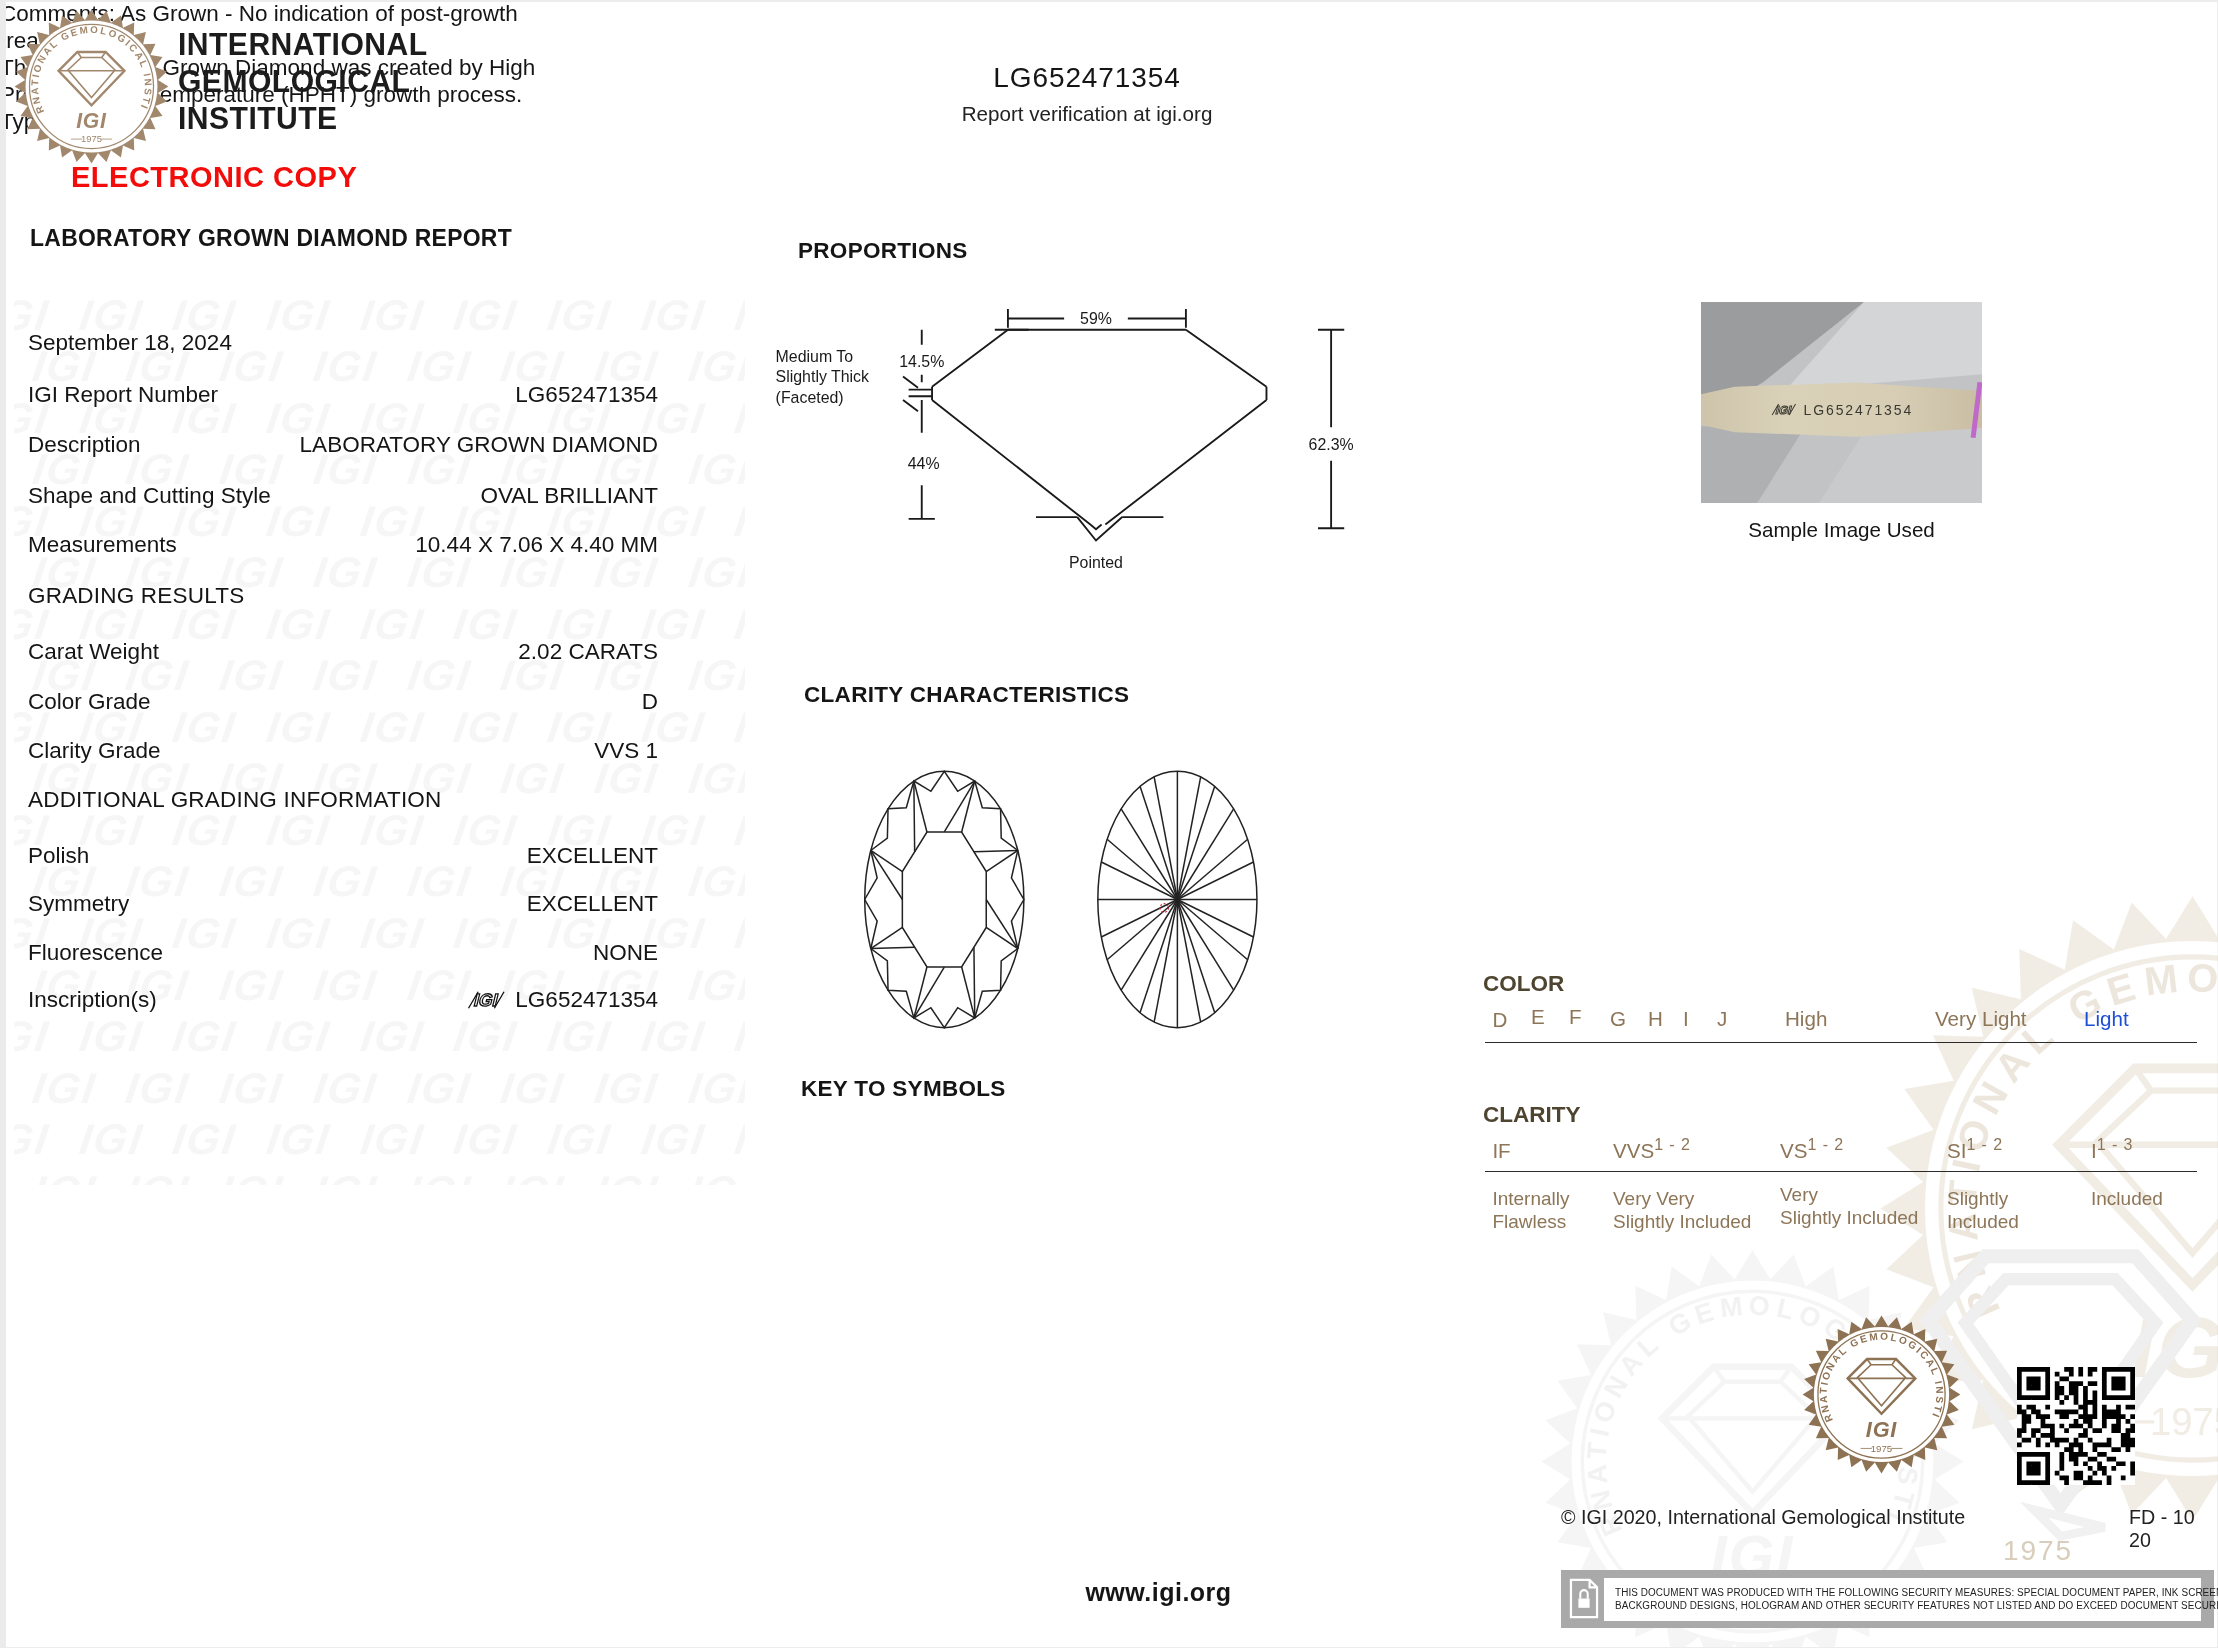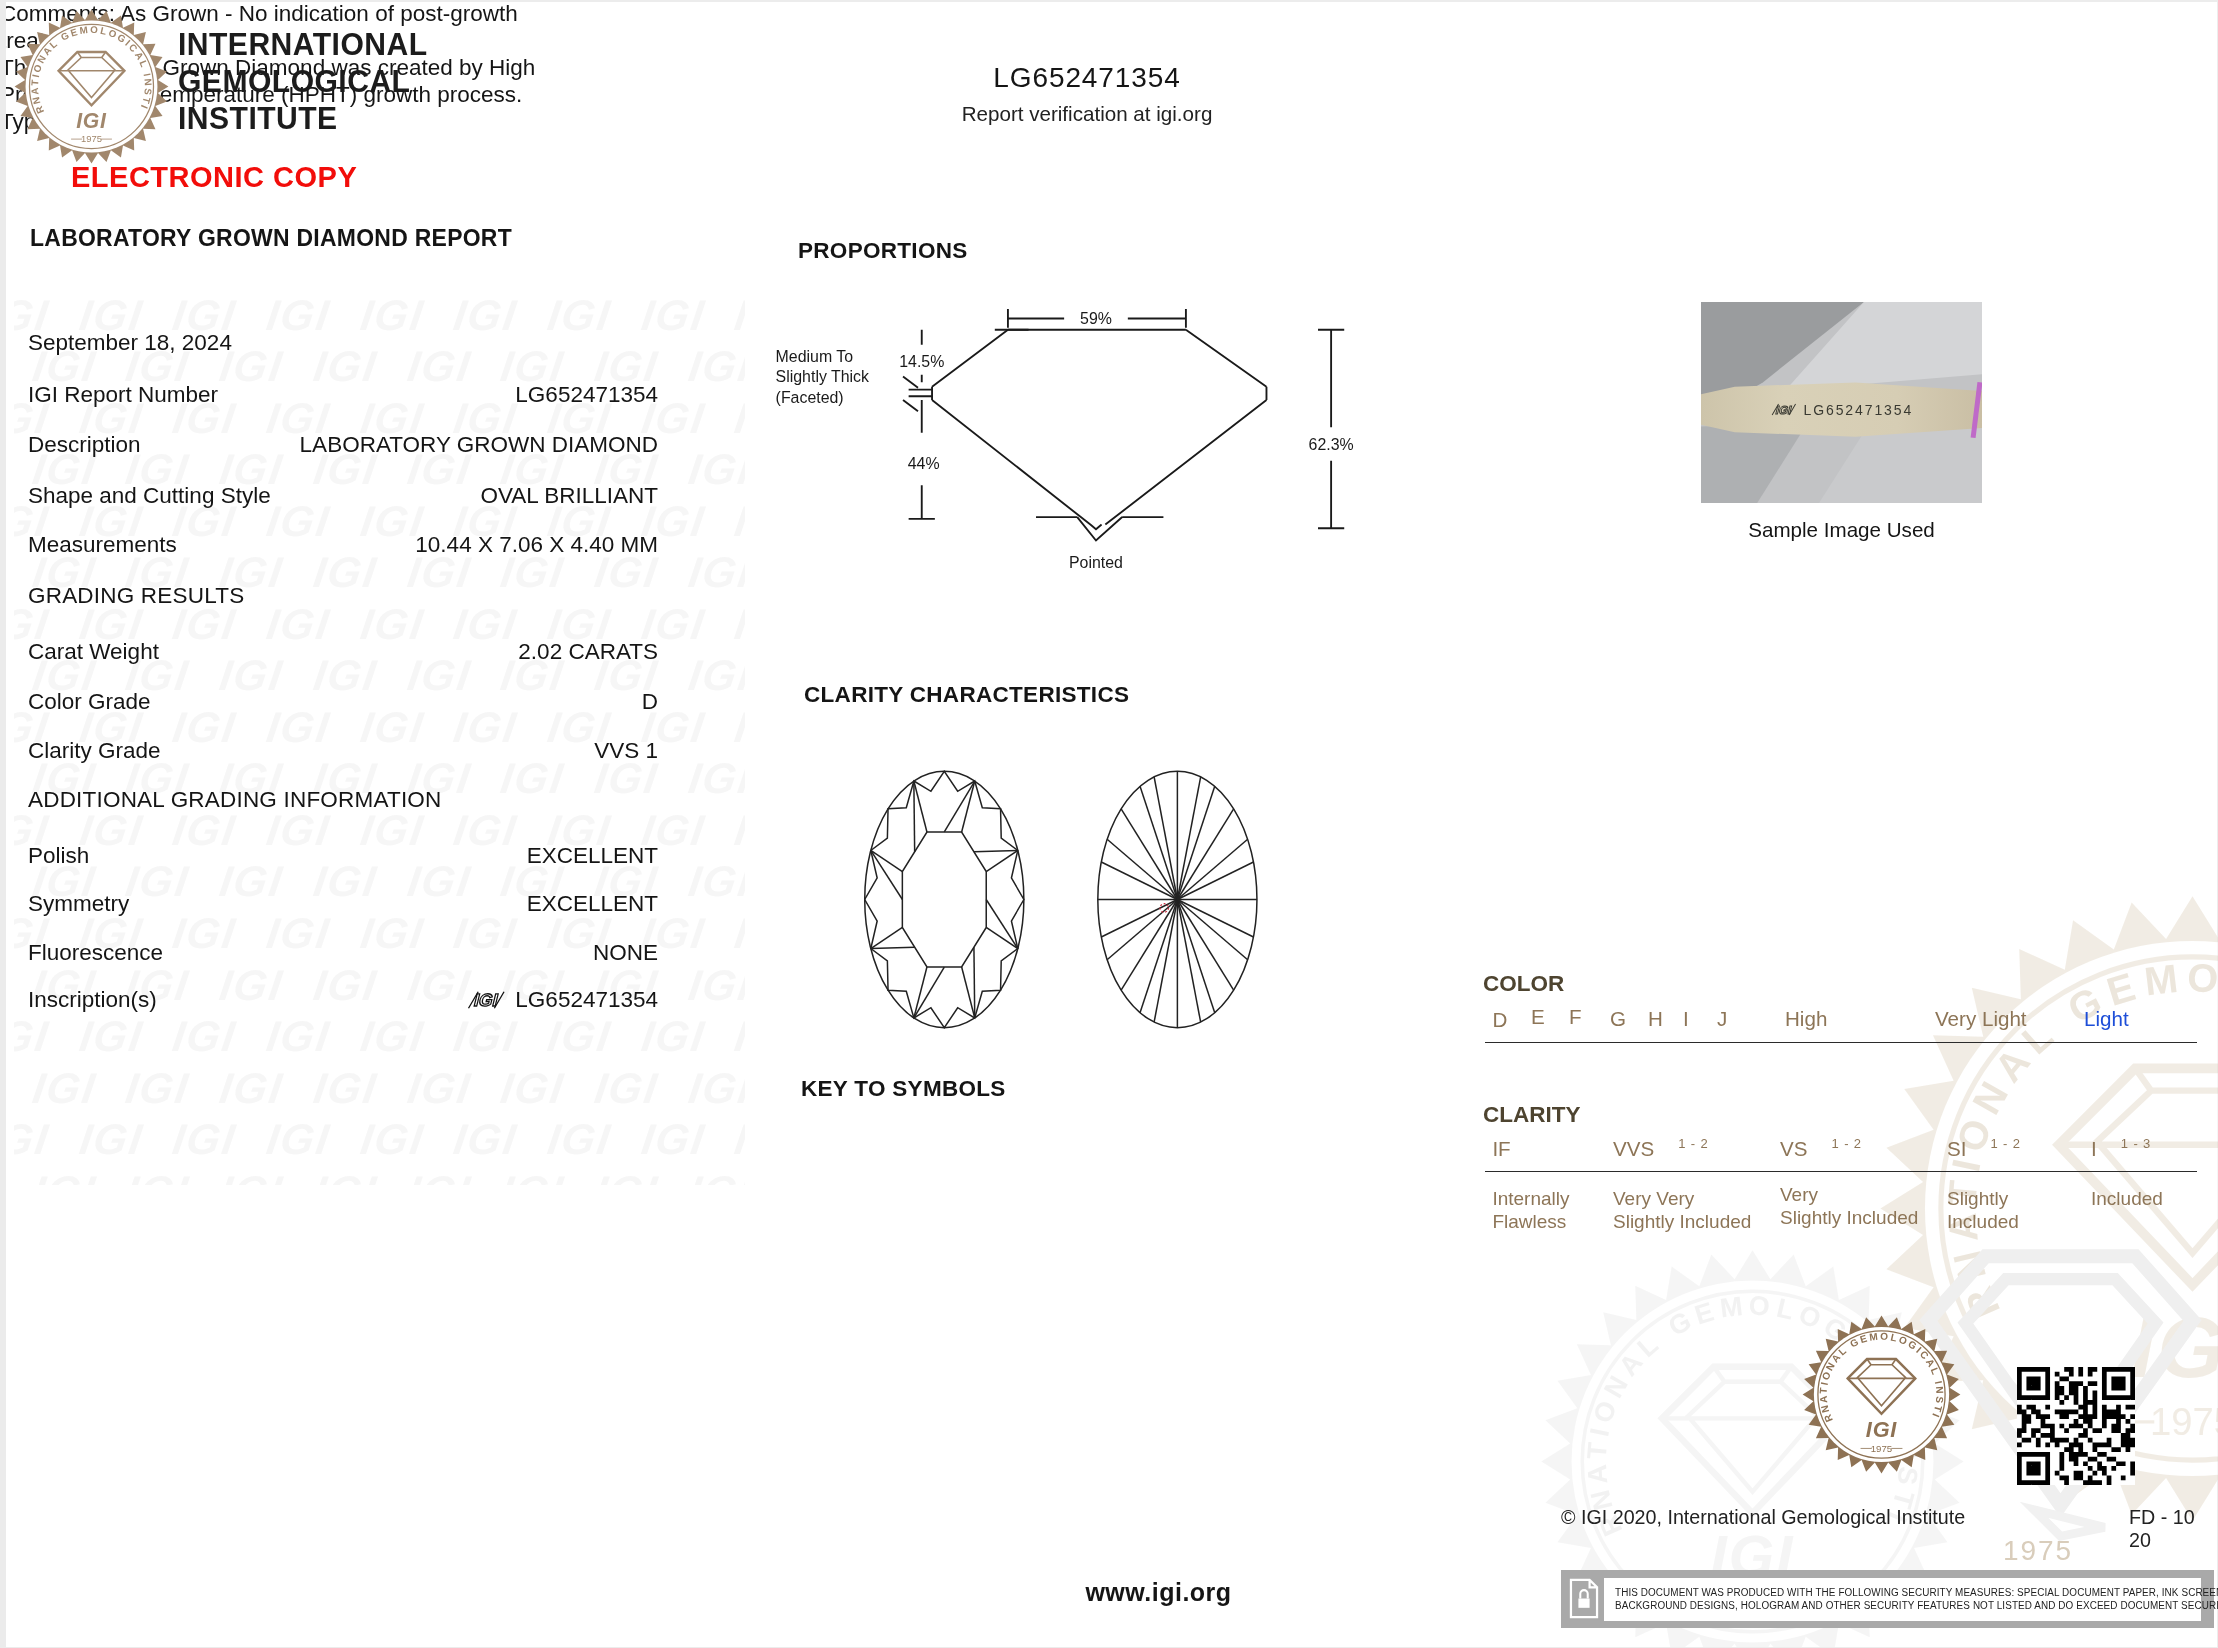--- a/index.html
+++ b/index.html
@@ -39,21 +39,21 @@
      clip-path:polygon(0 22%,12% 8%,55% 0,100% 16%,100% 84%,55% 100%,12% 92%,0 78%);
      display:flex;align-items:center;justify-content:center;gap:5.6px;}
   #ph-band .insc{font-size:14px;letter-spacing:1.9px;color:#3a3a32;}
   #ph-sliver{position:absolute;right:3.7px;top:40%;width:4.7px;height:28%;background:#bf6ac8;transform:rotate(7deg);}
   #sample-caption{left:1701px;top:518px;width:281px;text-align:center;font-size:20.6px;}
   
   .scale-head{font-size:22.5px;font-weight:700;}
   .scale-letter,.scale-range,.cg,.cdesc{position:absolute;white-space:nowrap;}
   .scale-letter,.scale-range{font-size:20.6px;}
   .cg{font-size:20.6px;}
-  .cg sup{font-size:13px;letter-spacing:0.9px;margin-left:24px;}
+  .cg sup{font-size:16px;letter-spacing:0.9px;}
   .cdesc{font-size:19px;line-height:22.5px;}
   .scale-line{position:absolute;left:1.9px;width:712px;height:0;border-top:1.9px solid #2b2b2b;}
   
   #copyright{left:1561px;top:1506px;font-size:19.7px;color:#222;}
   #form-code{left:2129px;top:1506px;font-size:19.7px;color:#222;}
   #website{left:1018px;top:1578px;width:281px;text-align:center;font-size:25px;font-weight:700;letter-spacing:0.5px;}
   #security-strip{left:1561px;top:1570px;width:653px;height:58px;background:#a9a9a9;}
   #security-box{position:absolute;left:43px;top:7.5px;width:597px;height:43px;background:#fff;
      display:flex;flex-direction:column;justify-content:center;padding:0 11.2px;box-sizing:border-box;}
   #security-box .sec-line{font-size:10px;line-height:13px;color:#222;letter-spacing:0.1px;white-space:nowrap;transform:scaleX(.99);transform-origin:left;}

